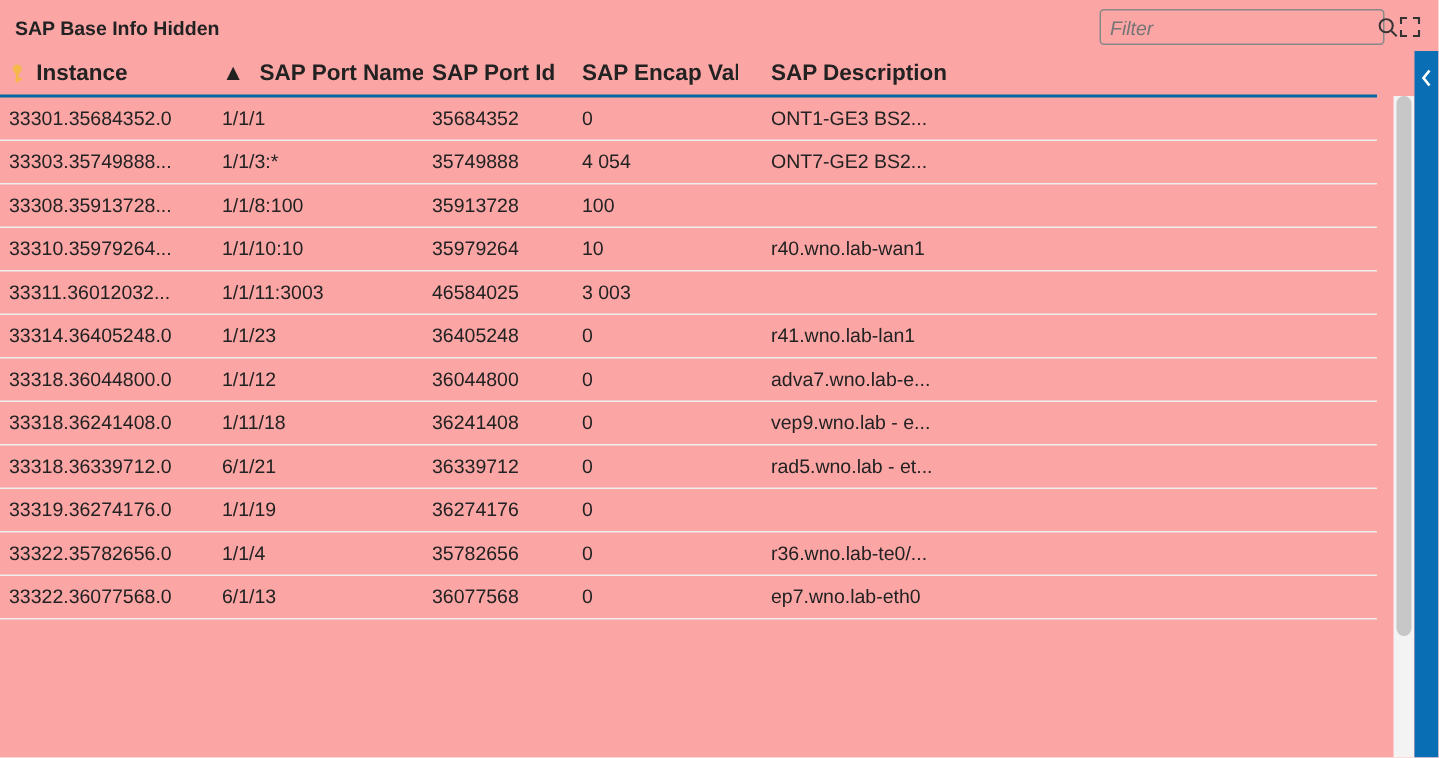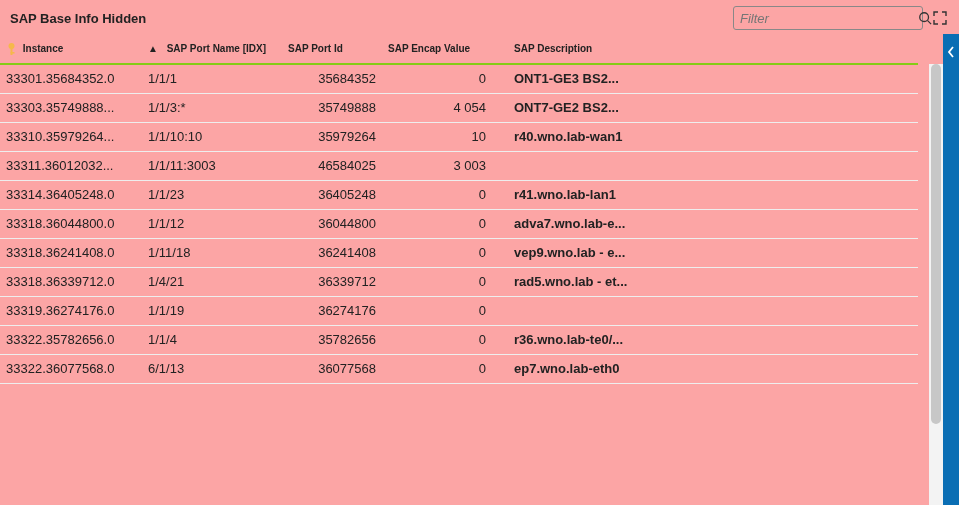--- a/index.html
+++ b/index.html
@@ -12,35 +12,35 @@
   .filter-box { display: flex; align-items: center; border: 1px solid #888; border-radius: 3px; height: 24px; width: 190px; padding: 0 6px; margin-right: 8px; }
   .filter-box input { border: none; outline: none; flex: 1; font-style: italic; color: #666; font-size: 13px; background: transparent; padding: 0; }
   .filter-box .search-icon svg { width: 14px; height: 14px; display:block; }
   .expand-btn { width: 18px; height: 18px; display:flex; align-items:center; justify-content:center; cursor:pointer; }
   .expand-btn svg { width: 16px; height: 16px; display:block; }
 
   .body-wrap { display: flex; height: calc(100% - 34px); }
   .table-wrap { flex: 1 1 auto; position: relative; overflow: hidden; }
 
   table { border-collapse: collapse; width: 918px; table-layout: fixed; }
-  thead th { text-align: left; font-weight: 600; font-size: 10px; color: #222; border-bottom: 2px solid #84cc16; height: 30px; vertical-align: middle; padding: 0 6px; white-space: nowrap; overflow: hidden; }
+  thead th { text-align: left; font-weight: 600; font-size: 15px; color: #222; border-bottom: 2px solid #0369a1; height: 30px; vertical-align: middle; padding: 0 6px; white-space: nowrap; overflow: hidden; }
 
   .col-instance { width: 142px; }
   .col-portname { width: 140px; }
   .col-portid   { width: 100px; text-align: left; }
   .col-encap    { width: 110px; text-align: left; }
   .col-desc     { width: 426px; padding-left: 22px !important; }
 
   thead th .sort-arrow { margin-right: 6px; }
   .key-icon { display:inline-block; vertical-align: middle; margin-right: 3px; }
   .key-icon svg { width: 11px; height: 14px; display:block; }
 
   tbody td { border-bottom: 1px solid #eee; height: 29px; padding: 0 6px; vertical-align: middle; white-space: nowrap; overflow: hidden; text-overflow: ellipsis; font-size: 13px; }
-  tbody td.col-portid, tbody td.col-encap { text-align: right; }
-  tbody td.col-desc { padding-left: 22px; font-weight: bold; }
+  tbody td.col-portid, tbody td.col-encap { text-align: left; }
+  tbody td.col-desc { padding-left: 22px; }
 
   .vscroll-track { position: absolute; right: 0; top: 30px; bottom: 0; width: 14px; background: #f3f3f3; }
   .vscroll-thumb { position: absolute; left: 2px; width: 10px; top: 0; height: 360px; background: #c7c7c7; border-radius: 5px; }
 
   .side-handle { flex: 0 0 16px; background: #0a6eb4; position: relative; cursor: pointer; }
   .side-handle .chev { position: absolute; top: 12px; left: 50%; transform: translateX(-50%); color: #fff; }
   .side-handle .chev svg { width: 8px; height: 12px; display:block; }
 </style>
 </head>
 <body>
@@ -115,20 +115,27 @@
               <td class="col-desc">ONT1-GE3 BS2...</td>
             </tr>
             <tr>
               <td class="col-instance">33303.35749888...</td>
               <td class="col-portname">1/1/3:*</td>
               <td class="col-portid">35749888</td>
               <td class="col-encap">4 054</td>
               <td class="col-desc">ONT7-GE2 BS2...</td>
             </tr>
             <tr>
+              <td class="col-instance">33308.35913728...</td>
+              <td class="col-portname">1/1/8:100</td>
+              <td class="col-portid">35913728</td>
+              <td class="col-encap">100</td>
+              <td class="col-desc"></td>
+            </tr>
+            <tr>
               <td class="col-instance">33310.35979264...</td>
               <td class="col-portname">1/1/10:10</td>
               <td class="col-portid">35979264</td>
               <td class="col-encap">10</td>
               <td class="col-desc">r40.wno.lab-wan1</td>
             </tr>
             <tr>
               <td class="col-instance">33311.36012032...</td>
               <td class="col-portname">1/1/11:3003</td>
               <td class="col-portid">46584025</td>
@@ -151,21 +158,21 @@
             </tr>
             <tr>
               <td class="col-instance">33318.36241408.0</td>
               <td class="col-portname">1/11/18</td>
               <td class="col-portid">36241408</td>
               <td class="col-encap">0</td>
               <td class="col-desc">vep9.wno.lab - e...</td>
             </tr>
             <tr>
               <td class="col-instance">33318.36339712.0</td>
-              <td class="col-portname">1/4/21</td>
+              <td class="col-portname">6/1/21</td>
               <td class="col-portid">36339712</td>
               <td class="col-encap">0</td>
               <td class="col-desc">rad5.wno.lab - et...</td>
             </tr>
             <tr>
               <td class="col-instance">33319.36274176.0</td>
               <td class="col-portname">1/1/19</td>
               <td class="col-portid">36274176</td>
               <td class="col-encap">0</td>
               <td class="col-desc"></td>

